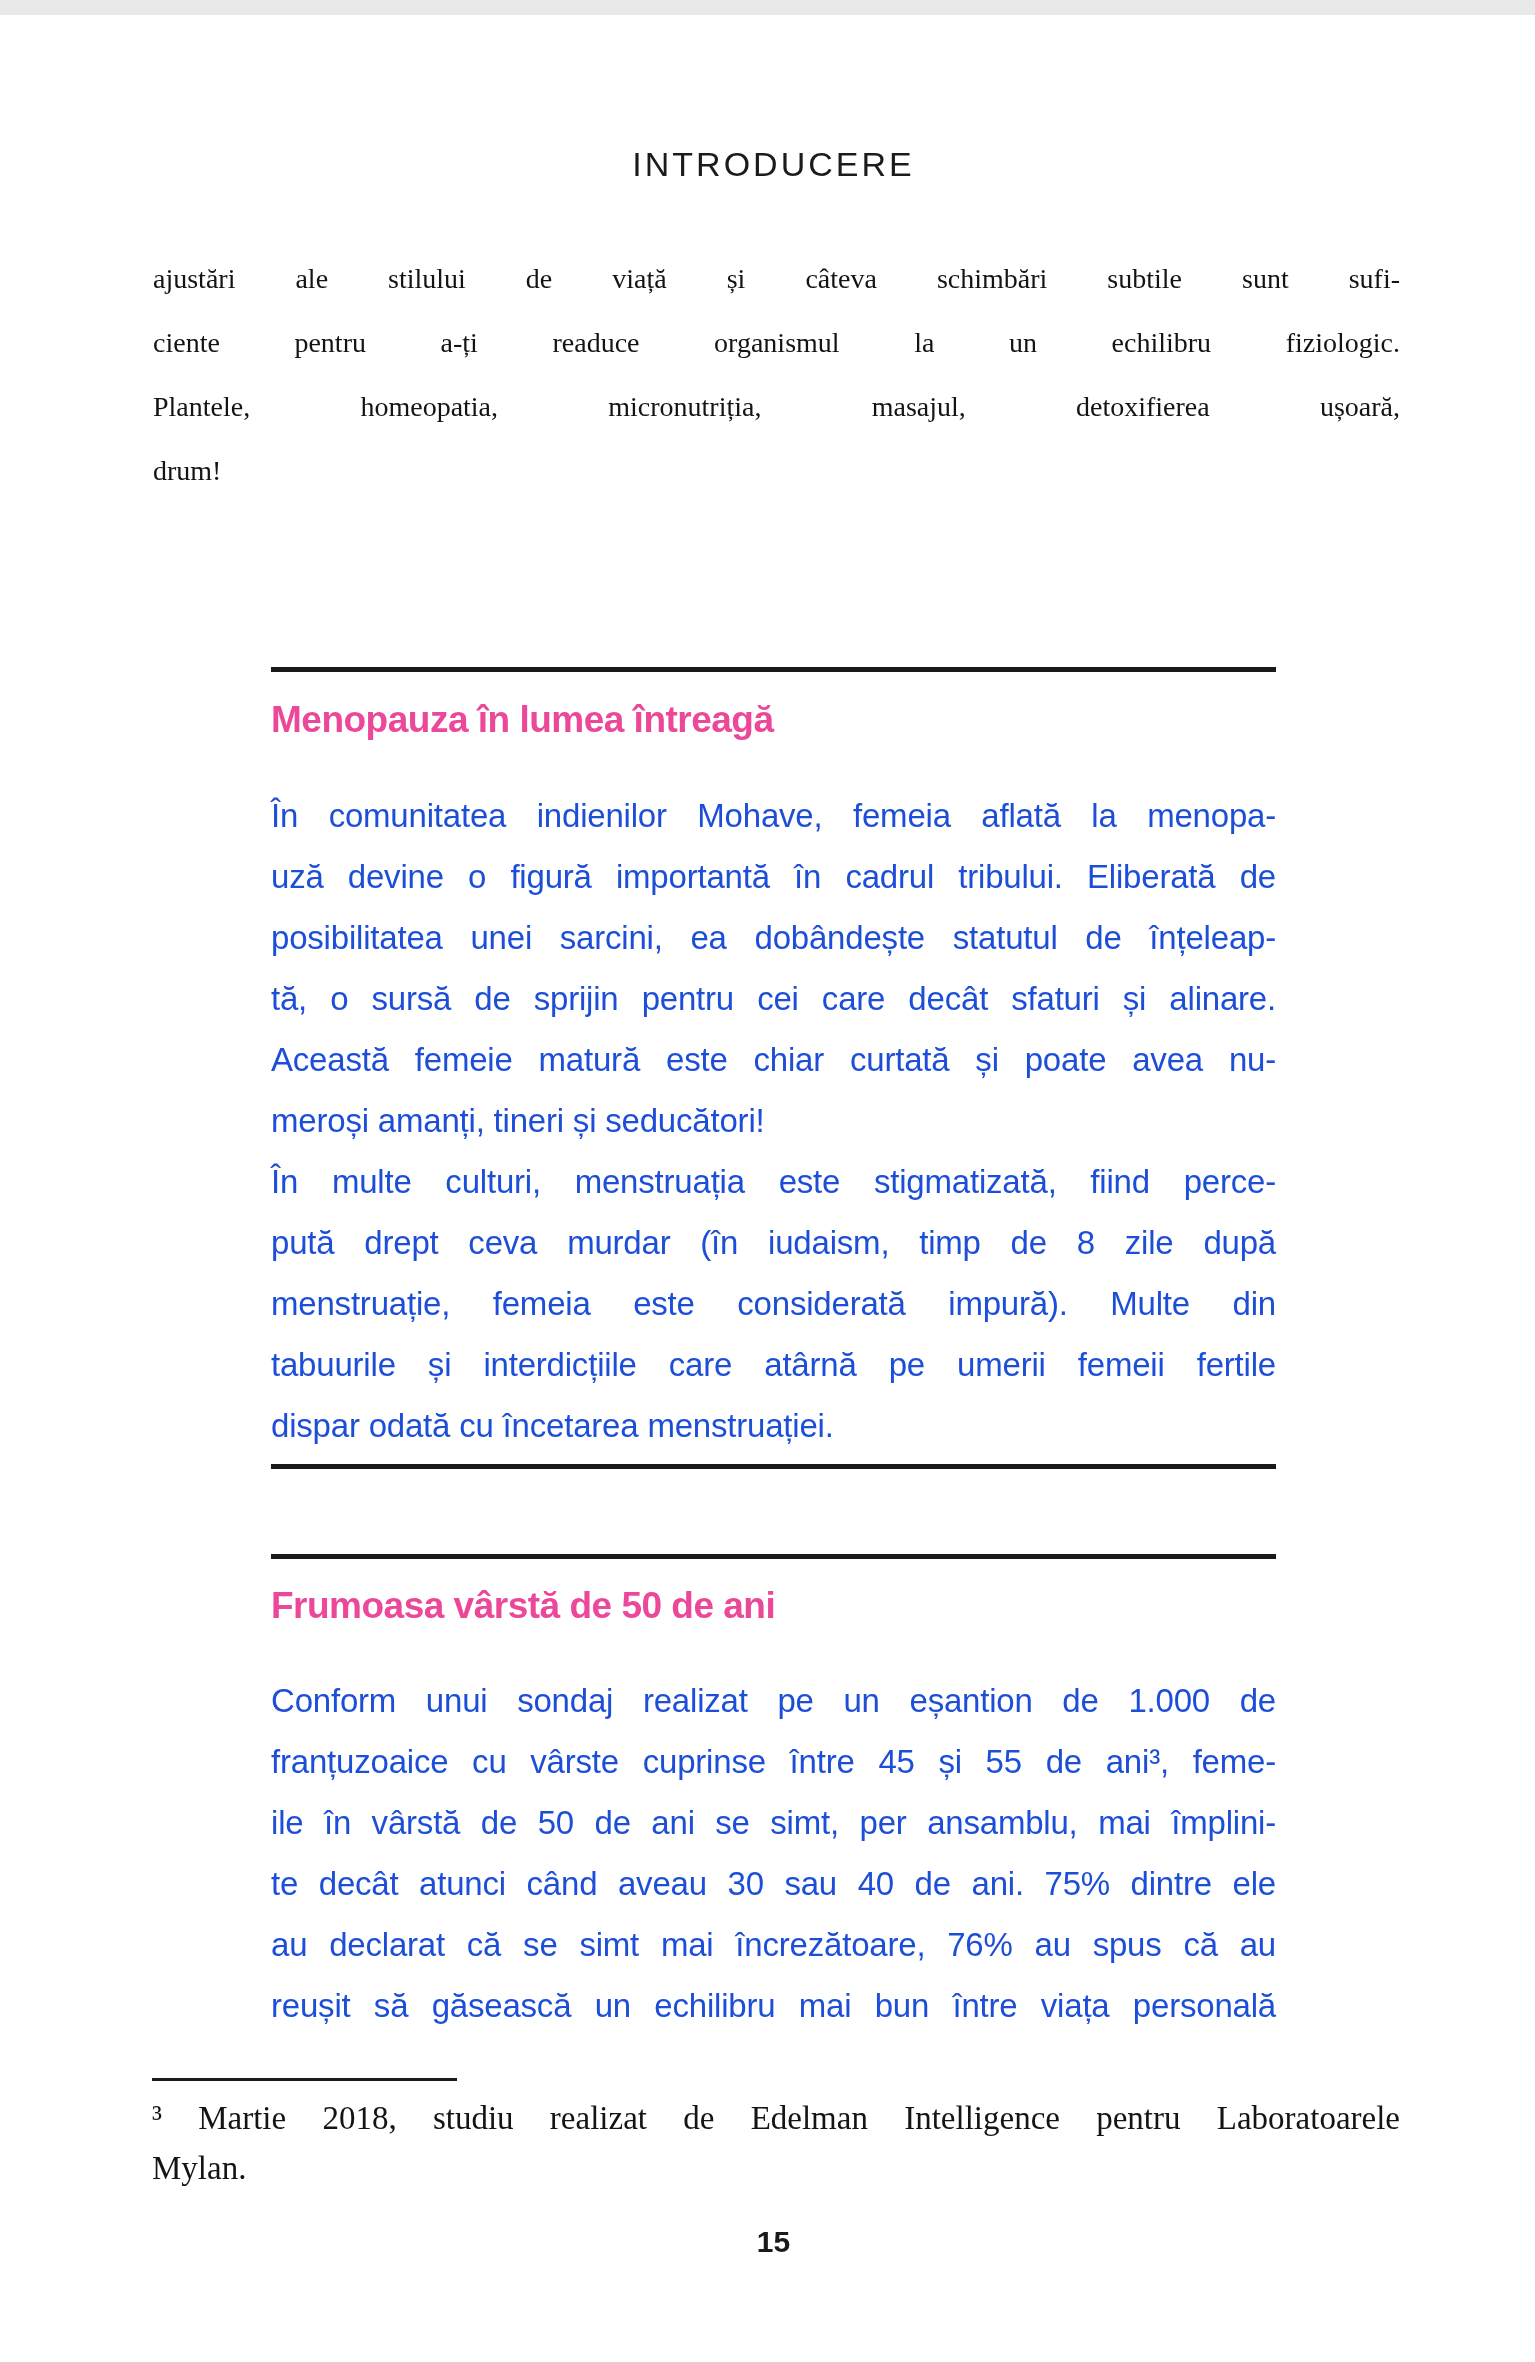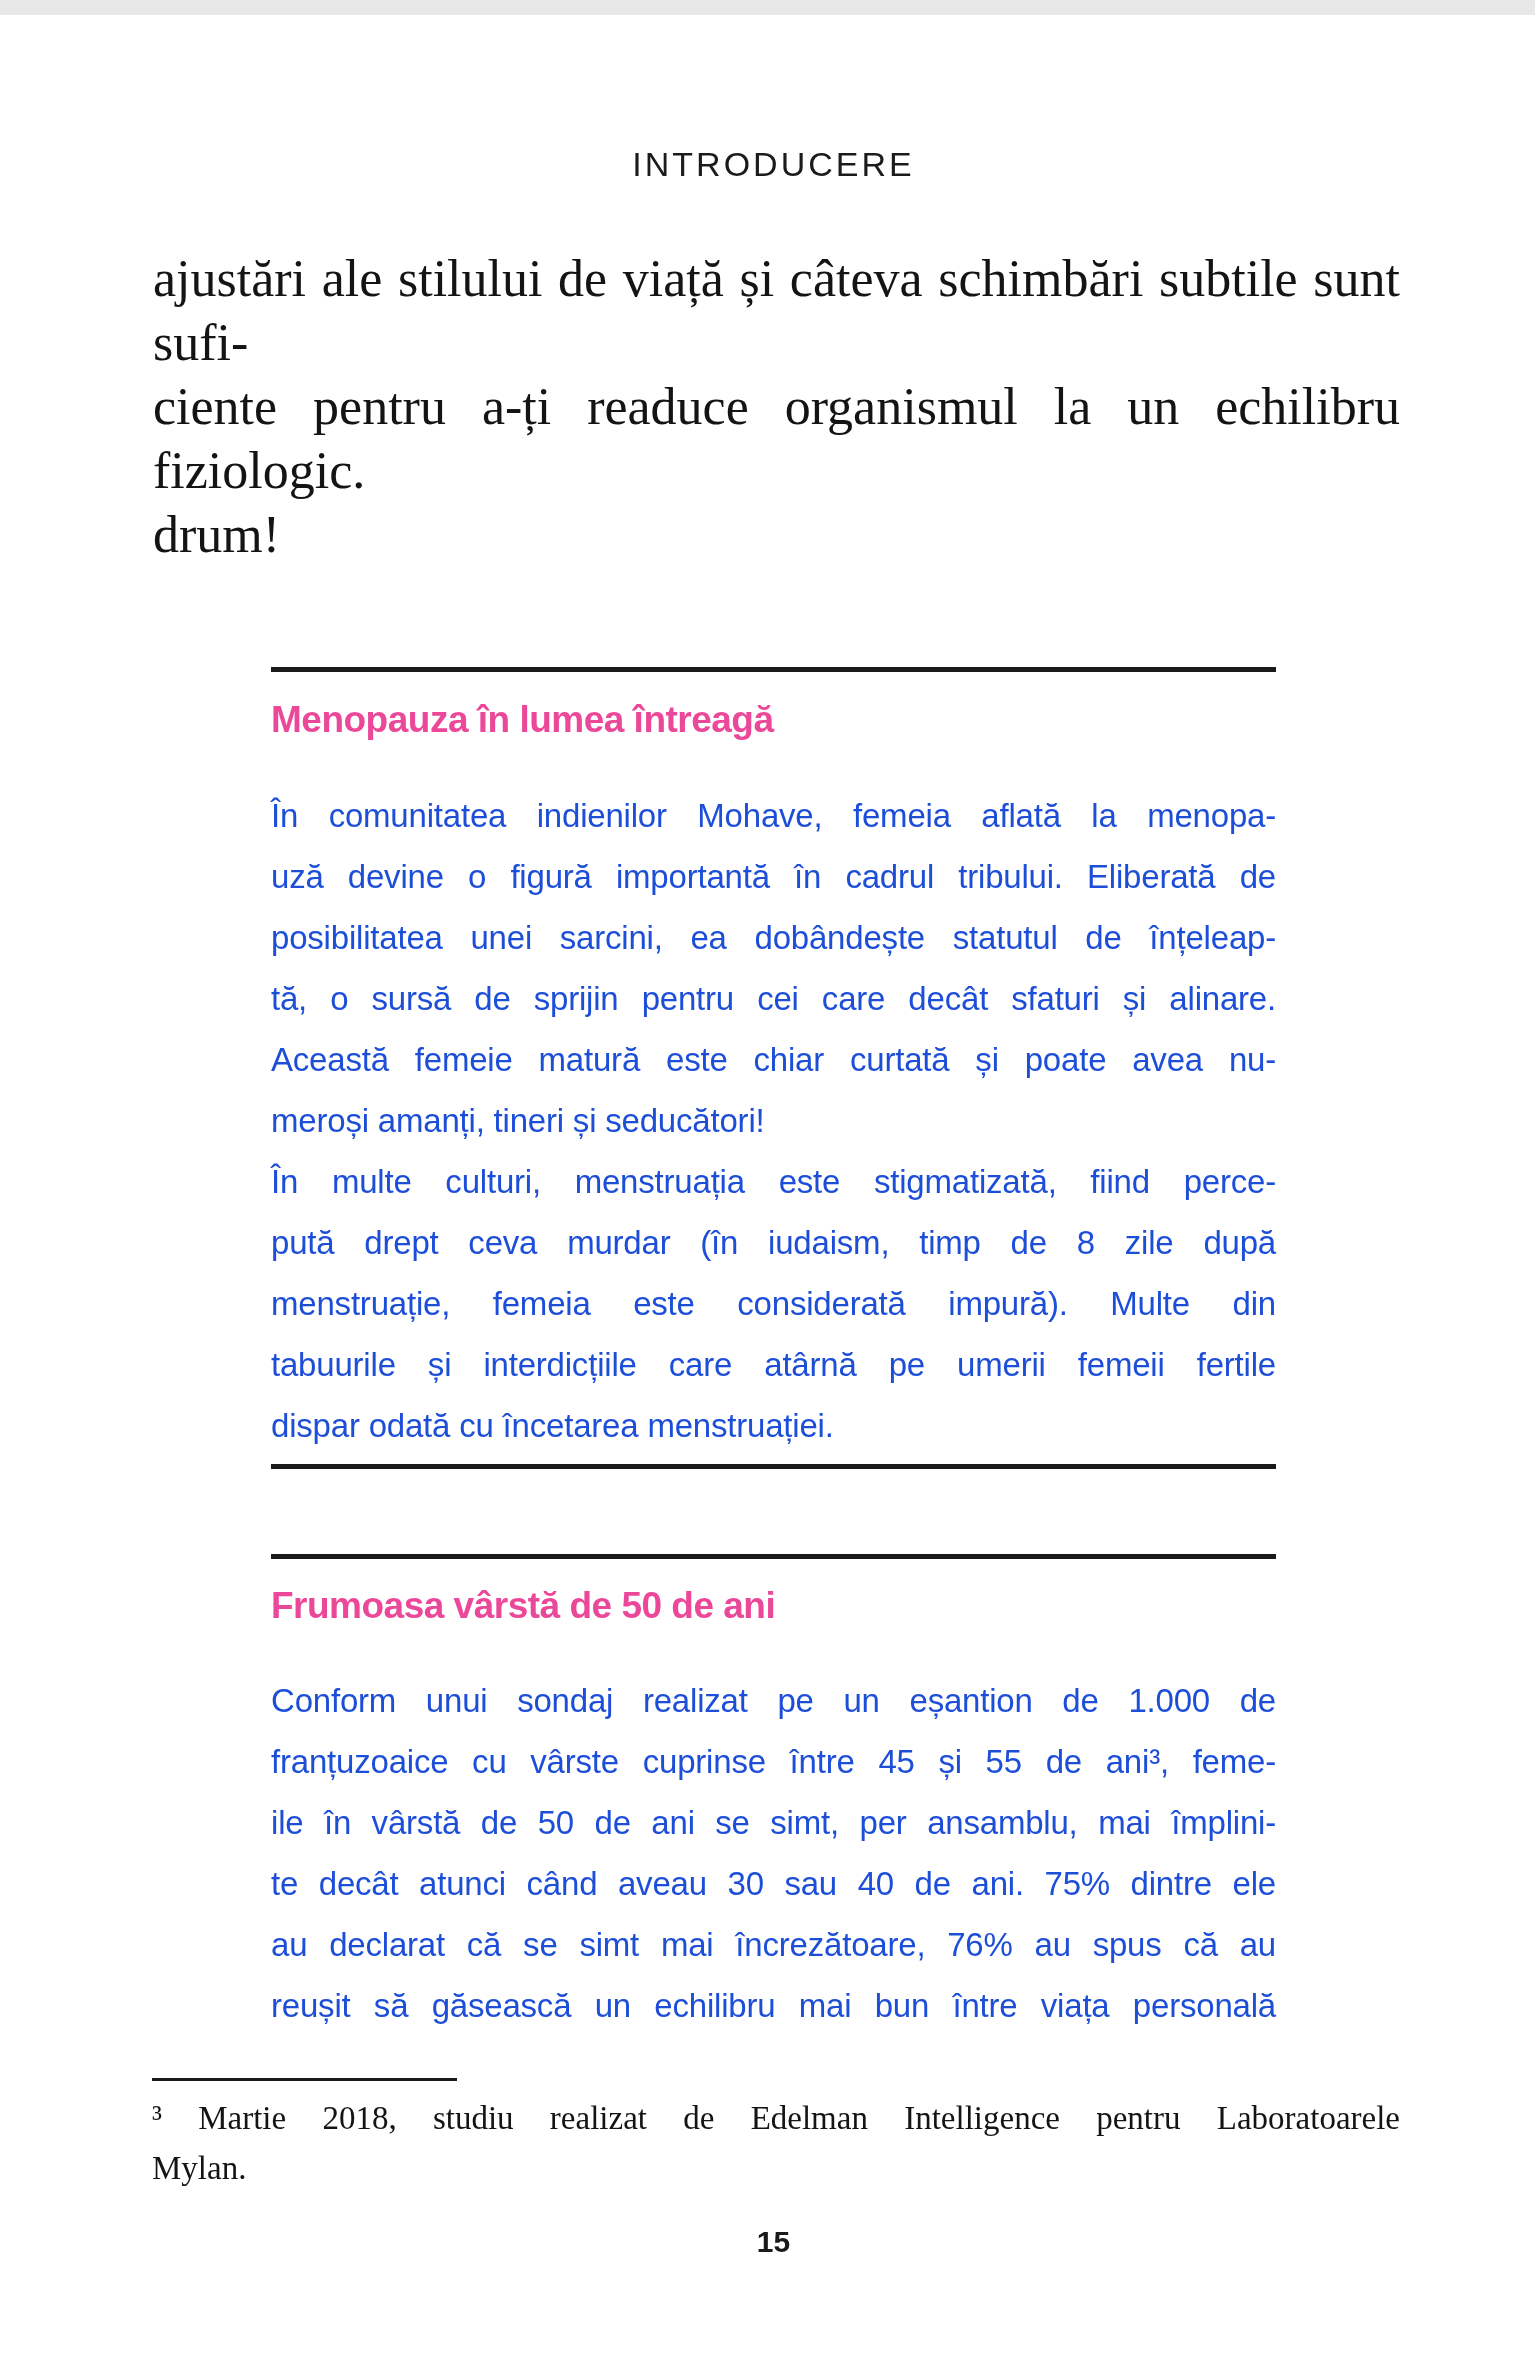--- a/index.html
+++ b/index.html
@@ -18,21 +18,21 @@
     text-align:center;
     font-family:"Liberation Sans",sans-serif;
     font-size:34px;letter-spacing:3px;
     font-weight:500;
     color:#1b1b1b;
   }
   
   .intro-para{
     position:absolute;top:232px;left:153px;width:1247px;
     font-family:"Liberation Serif","DejaVu Serif",serif;
-    font-size:52px;line-height:64px;
+    font-size:28px;line-height:64px;
     color:#141414;
   }
   .line{display:block;white-space:normal;}
   .j{text-align:justify;text-align-last:justify;}
   
   .rule{
     position:absolute;left:271px;width:1005px;height:5px;
     background:#1a1a1a;
   }
   .rule-box1-top{top:652px;}
@@ -81,20 +81,21 @@
 </head>
 <body>
 
 <div class="page">
 
   <div class="running-head">INTRODUCERE</div>
 
   <div class="intro-para">
     <span class="line j">ajustări ale stilului de viață și câteva schimbări subtile sunt sufi-</span>
     <span class="line j">ciente pentru a-ți readuce organismul la un echilibru fiziologic.</span>
+    <span class="line j">Plantele, homeopatia, micronutriția, masajul, detoxifierea ușoară,</span>
     <span class="line">drum!</span>
   </div>
 
   <div class="rule rule-box1-top"></div>
 
   <div class="box-title box1-title">Menopauza în lumea întreagă</div>
 
   <div class="box-body box1-body">
     <span class="line j">În comunitatea indienilor Mohave, femeia aflată la menopa-</span>
     <span class="line j">uză devine o figură importantă în cadrul tribului. Eliberată de</span>

